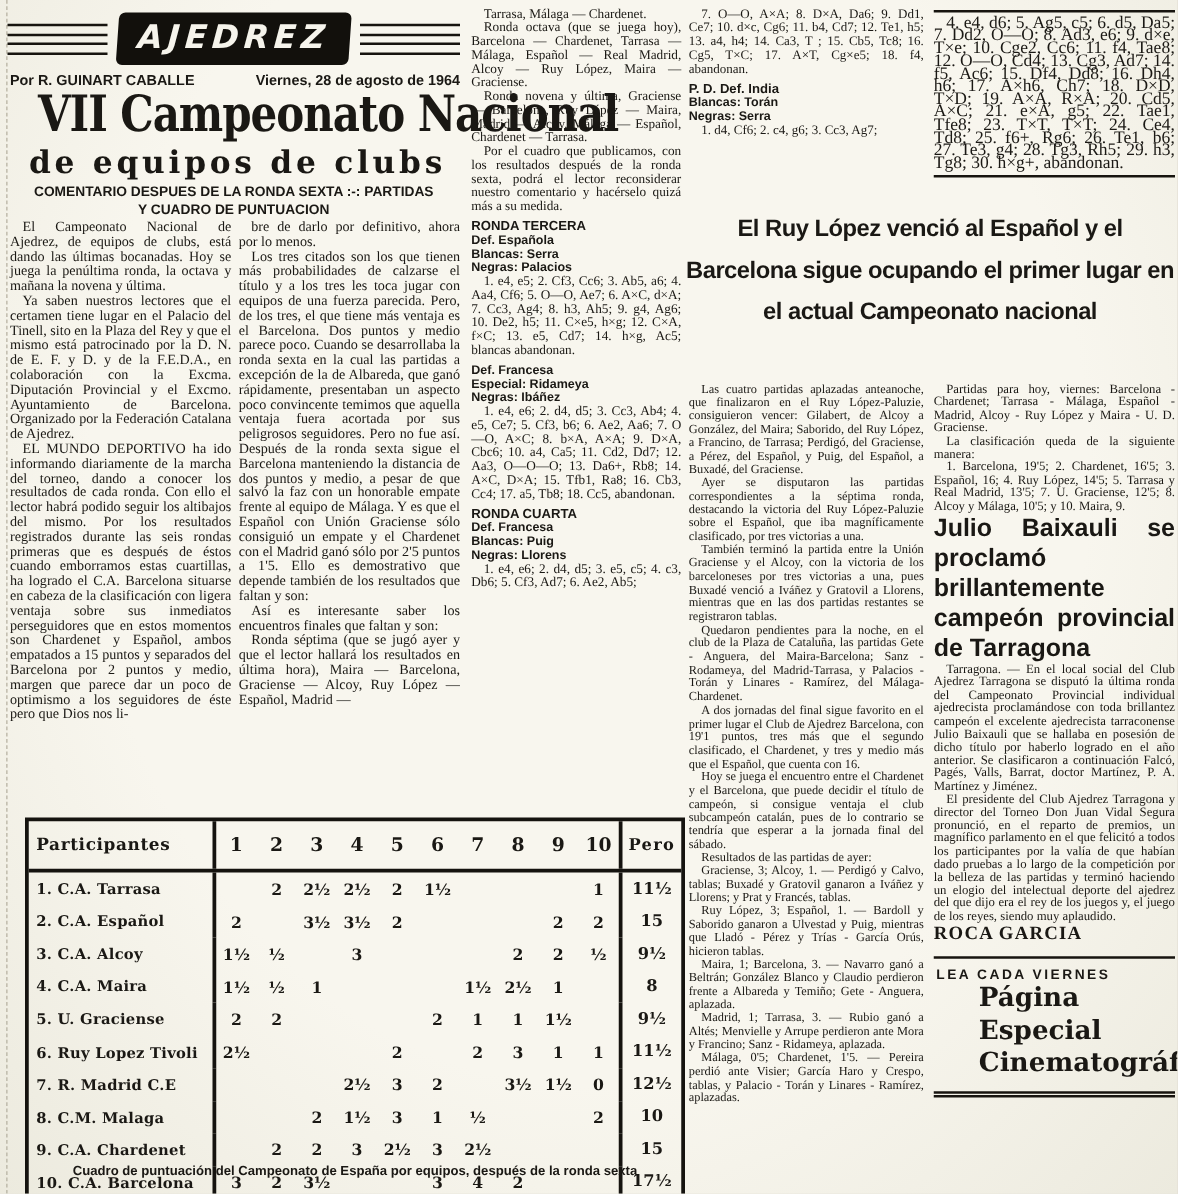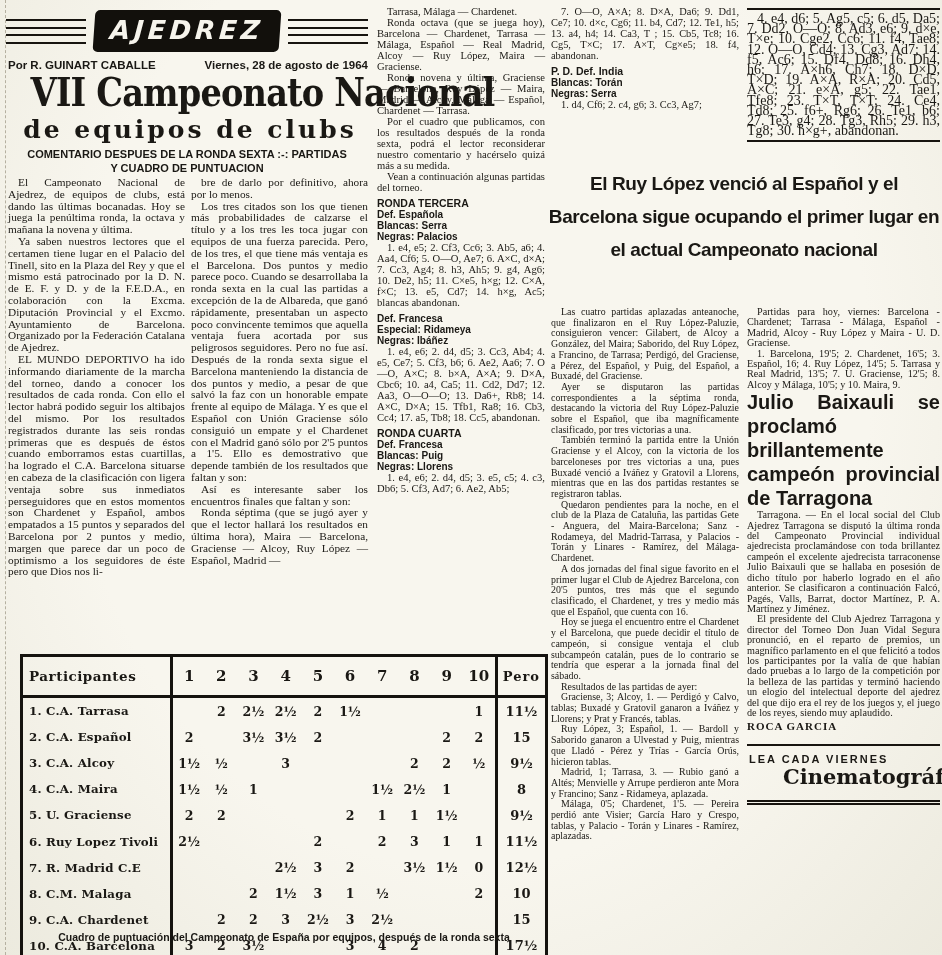--- a/index.html
+++ b/index.html
@@ -50,21 +50,21 @@
     text-align:right;margin:0 0 2px;text-indent:0 !important;}
   .g-moves{margin:0;text-align:justify;text-indent:8px;}
   
   .lead-headline{position:absolute;left:548px;top:167px;width:392px;text-align:center;
     font-family:"Liberation Sans",sans-serif;font-weight:bold;font-size:19px;
     line-height:33px;letter-spacing:-0.4px;}
   .colDbody{position:absolute;left:551px;top:307px;width:188px;font-size:9.9px;line-height:10.7px;}
   .colEbody{position:absolute;left:747px;top:307px;width:193px;font-size:10.2px;line-height:10.4px;}
   .tarr-head{font-family:"Liberation Sans",sans-serif;font-weight:bold;font-size:20px;
     line-height:24px;text-align:center;margin:8px 0 8px;text-indent:0 !important;}
-  .signature{text-align:right;font-weight:bold;font-size:11px;letter-spacing:1px;
+  .signature{text-align:right;font-weight:bold;font-size:15px;letter-spacing:1px;
     padding-right:16px;margin-top:3px !important;text-indent:0 !important;}
   .promo{margin-top:12px;border-top:2px solid #17140f;border-bottom:5px double #17140f;
     padding:8px 2px 10px;}
   .promo-kicker{font-family:"Liberation Sans",sans-serif;font-weight:bold;font-size:11px;
     letter-spacing:2px;margin:0 0 6px;text-indent:0 !important;text-align:left;}
   .promo-line{font-family:"DejaVu Serif",serif;font-weight:bold;font-size:21px;line-height:26px;
     text-align:center;padding-left:34px;margin:0;text-indent:0 !important;}
   
   .standings{position:absolute;left:20px;top:654px;width:528px;height:308px;
     border:3px solid #15130f;box-sizing:border-box;display:flex;flex-direction:column;}
@@ -122,21 +122,20 @@
     <p>Los tres citados son los que tienen más probabilidades de calzarse el título y a los tres les toca jugar con equipos de una fuerza parecida. Pero, de los tres, el que tiene más ventaja es el Barcelona. Dos puntos y medio parece poco. Cuando se desarrollaba la ronda sexta en la cual las partidas a excepción de la de Albareda, que ganó rápidamente, presentaban un aspecto poco convincente temimos que aquella ventaja fuera acortada por sus peligrosos seguidores. Pero no fue así. Después de la ronda sexta sigue el Barcelona manteniendo la distancia de dos puntos y medio, a pesar de que salvó la faz con un honorable empate frente al equipo de Málaga. Y es que el Español con Unión Graciense sólo consiguió un empate y el Chardenet con el Madrid ganó sólo por 2'5 puntos a 1'5. Ello es demostrativo que depende también de los resultados que faltan y son:</p>
     <p>Así es interesante saber los encuentros finales que faltan y son:</p>
     <p>Ronda séptima (que se jugó ayer y que el lector hallará los resultados en última hora), Maira — Barcelona, Graciense — Alcoy, Ruy López — Español, Madrid —</p>
   </div>
 
   <div class="ncol colC">
     <p>Tarrasa, Málaga — Chardenet.</p>
     <p>Ronda octava (que se juega hoy), Barcelona — Chardenet, Tarrasa — Málaga, Español — Real Madrid, Alcoy — Ruy López, Maira — Graciense.</p>
     <p>Ronda novena y última, Graciense — Barcelona, Ruy López — Maira, Madrid — Alcoy, Málaga — Español, Chardenet — Tarrasa.</p>
     <p>Por el cuadro que publicamos, con los resultados después de la ronda sexta, podrá el lector reconsiderar nuestro comentario y hacérselo quizá más a su medida.</p>
-    <p>Vean a continuación algunas partidas del torneo.</p>
     <div class="game">
       <p class="g-round">RONDA TERCERA</p>
       <p class="g-open">Def. Española</p>
       <p class="g-white">Blancas: Serra</p>
       <p class="g-black">Negras: Palacios</p>
       <p class="g-moves">1. e4, e5; 2. Cf3, Cc6; 3. Ab5, a6; 4. Aa4, Cf6; 5. O—O, Ae7; 6. A×C, d×A; 7. Cc3, Ag4; 8. h3, Ah5; 9. g4, Ag6; 10. De2, h5; 11. C×e5, h×g; 12. C×A, f×C; 13. e5, Cd7; 14. h×g, Ac5; blancas abandonan.</p>
     </div>
     <div class="game">
       <p class="g-open">Def. Francesa</p>
       <p class="g-white">Especial: Ridameya</p>
@@ -166,38 +165,41 @@
     <p class="g-moves">4. e4, d6; 5. Ag5, c5; 6. d5, Da5; 7. Dd2, O—O; 8. Ad3, e6; 9. d×e, T×e; 10. Cge2, Cc6; 11. f4, Tae8; 12. O—O, Cd4; 13. Cg3, Ad7; 14. f5, Ac6; 15. Df4, Dd8; 16. Dh4, h6; 17. A×h6, Ch7; 18. D×D, T×D; 19. A×A, R×A; 20. Cd5, A×C; 21. e×A, g5; 22. Tae1, Tfe8; 23. T×T, T×T; 24. Ce4, Td8; 25. f6+, Rg6; 26. Te1, b6; 27. Te3, g4; 28. Tg3, Rh5; 29. h3, Tg8; 30. h×g+, abandonan.</p>
   </div>
 
   <div class="lead-headline">El Ruy López venció al Español y el Barcelona sigue ocupando el primer lugar en el actual Campeonato nacional</div>
 
   <div class="ncol colDbody">
     <p>Las cuatro partidas aplazadas anteanoche, que finalizaron en el Ruy López-Paluzie, consiguieron vencer: Gilabert, de Alcoy a González, del Maira; Saborido, del Ruy López, a Francino, de Tarrasa; Perdigó, del Graciense, a Pérez, del Español, y Puig, del Español, a Buxadé, del Graciense.</p>
     <p>Ayer se disputaron las partidas correspondientes a la séptima ronda, destacando la victoria del Ruy López-Paluzie sobre el Español, que iba magníficamente clasificado, por tres victorias a una.</p>
     <p>También terminó la partida entre la Unión Graciense y el Alcoy, con la victoria de los barceloneses por tres victorias a una, pues Buxadé venció a Iváñez y Gratovil a Llorens, mientras que en las dos partidas restantes se registraron tablas.</p>
     <p>Quedaron pendientes para la noche, en el club de la Plaza de Cataluña, las partidas Gete - Anguera, del Maira-Barcelona; Sanz - Rodameya, del Madrid-Tarrasa, y Palacios - Torán y Linares - Ramírez, del Málaga-Chardenet.</p>
-    <p>A dos jornadas del final sigue favorito en el primer lugar el Club de Ajedrez Barcelona, con 20'5 puntos, tres más que el segundo clasificado, el Chardenet, y tres y medio más que el Español, que cuenta con 16.</p>
+    <p>A dos jornadas del final sigue favorito en el primer lugar el Club de Ajedrez Barcelona, con 19'1 puntos, tres más que el segundo clasificado, el Chardenet, y tres y medio más que el Español, que cuenta con 16.</p>
     <p>Hoy se juega el encuentro entre el Chardenet y el Barcelona, que puede decidir el título de campeón, si consigue ventaja el club subcampeón catalán, pues de lo contrario se tendría que esperar a la jornada final del sábado.</p>
     <p>Resultados de las partidas de ayer:</p>
     <p>Graciense, 3; Alcoy, 1. — Perdigó y Calvo, tablas; Buxadé y Gratovil ganaron a Iváñez y Llorens; y Prat y Francés, tablas.</p>
     <p>Ruy López, 3; Español, 1. — Bardoll y Saborido ganaron a Ulvestad y Puig, mientras que Lladó - Pérez y Trías - García Orús, hicieron tablas.</p>
+    <p>Maira, 1; Barcelona, 3. — Navarro ganó a Beltrán; González Blanco y Claudio perdieron frente a Albareda y Temiño; Gete - Anguera, aplazada.</p>
     <p>Madrid, 1; Tarrasa, 3. — Rubio ganó a Altés; Menvielle y Arrupe perdieron ante Mora y Francino; Sanz - Ridameya, aplazada.</p>
     <p>Málaga, 0'5; Chardenet, 1'5. — Pereira perdió ante Visier; García Haro y Crespo, tablas, y Palacio - Torán y Linares - Ramírez, aplazadas.</p>
   </div>
 
   <div class="ncol colEbody">
     <p>Partidas para hoy, viernes: Barcelona - Chardenet; Tarrasa - Málaga, Español - Madrid, Alcoy - Ruy López y Maira - U. D. Graciense.</p>
+    <p>La clasificación queda de la siguiente manera:</p>
     <p>1. Barcelona, 19'5; 2. Chardenet, 16'5; 3. Español, 16; 4. Ruy López, 14'5; 5. Tarrasa y Real Madrid, 13'5; 7. U. Graciense, 12'5; 8. Alcoy y Málaga, 10'5; y 10. Maira, 9.</p>
     <p class="tarr-head">Julio Baixauli se proclamó brillantemente campeón provincial de Tarragona</p>
     <p>Tarragona. — En el local social del Club Ajedrez Tarragona se disputó la última ronda del Campeonato Provincial individual ajedrecista proclamándose con toda brillantez campeón el excelente ajedrecista tarraconense Julio Baixauli que se hallaba en posesión de dicho título por haberlo logrado en el año anterior. Se clasificaron a continuación Falcó, Pagés, Valls, Barrat, doctor Martínez, P. A. Martínez y Jiménez.</p>
     <p>El presidente del Club Ajedrez Tarragona y director del Torneo Don Juan Vidal Segura pronunció, en el reparto de premios, un magnífico parlamento en el que felicitó a todos los participantes por la valía de que habían dado pruebas a lo largo de la competición por la belleza de las partidas y terminó haciendo un elogio del intelectual deporte del ajedrez del que dijo era el rey de los juegos y, el juego de los reyes, siendo muy aplaudido.</p>
     <p class="signature">ROCA GARCIA</p>
     <div class="promo">
       <p class="promo-kicker">LEA CADA VIERNES</p>
+      <p class="promo-line">Página Especial</p>
       <p class="promo-line">Cinematográfica</p>
     </div>
   </div>
 
   <div class="standings">
     <div class="trow thead">
       <div class="hname">Participantes</div>
       <div class="hnum">1</div>
       <div class="hnum">2</div>
       <div class="hnum">3</div>

